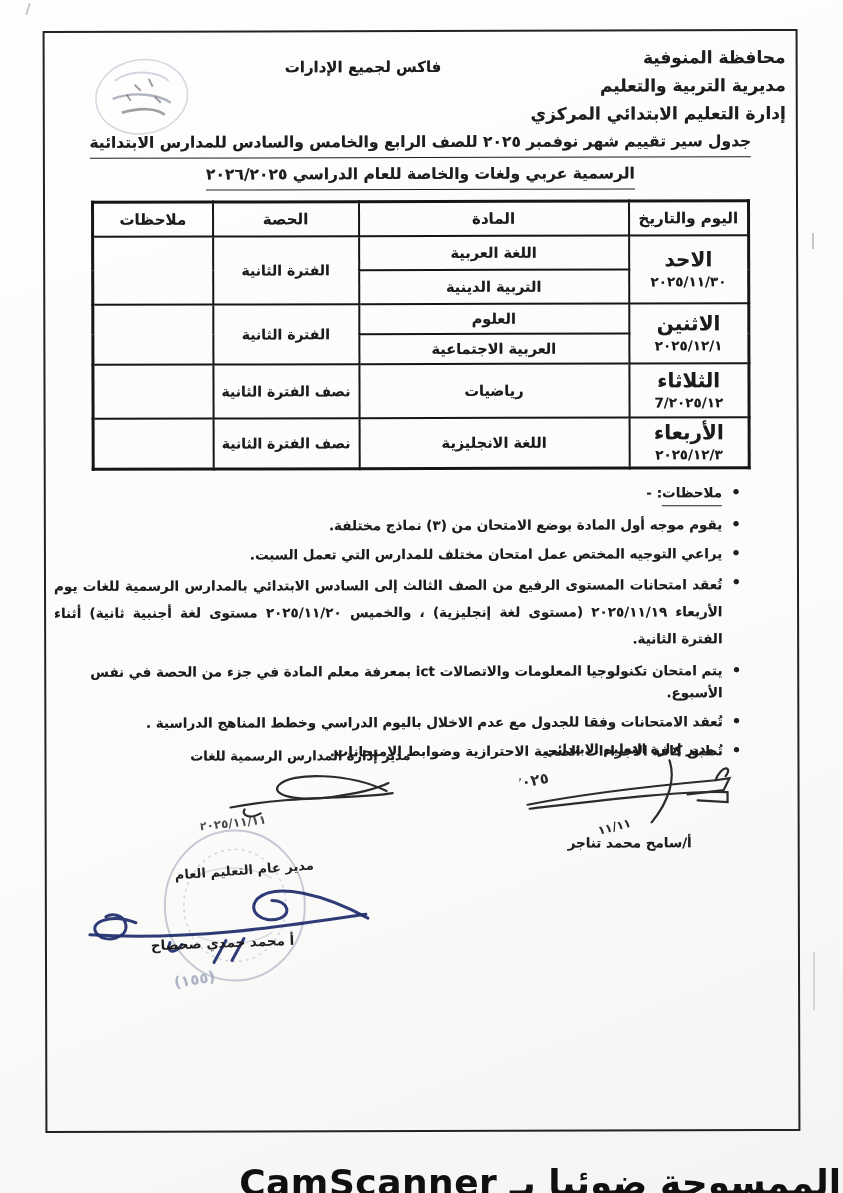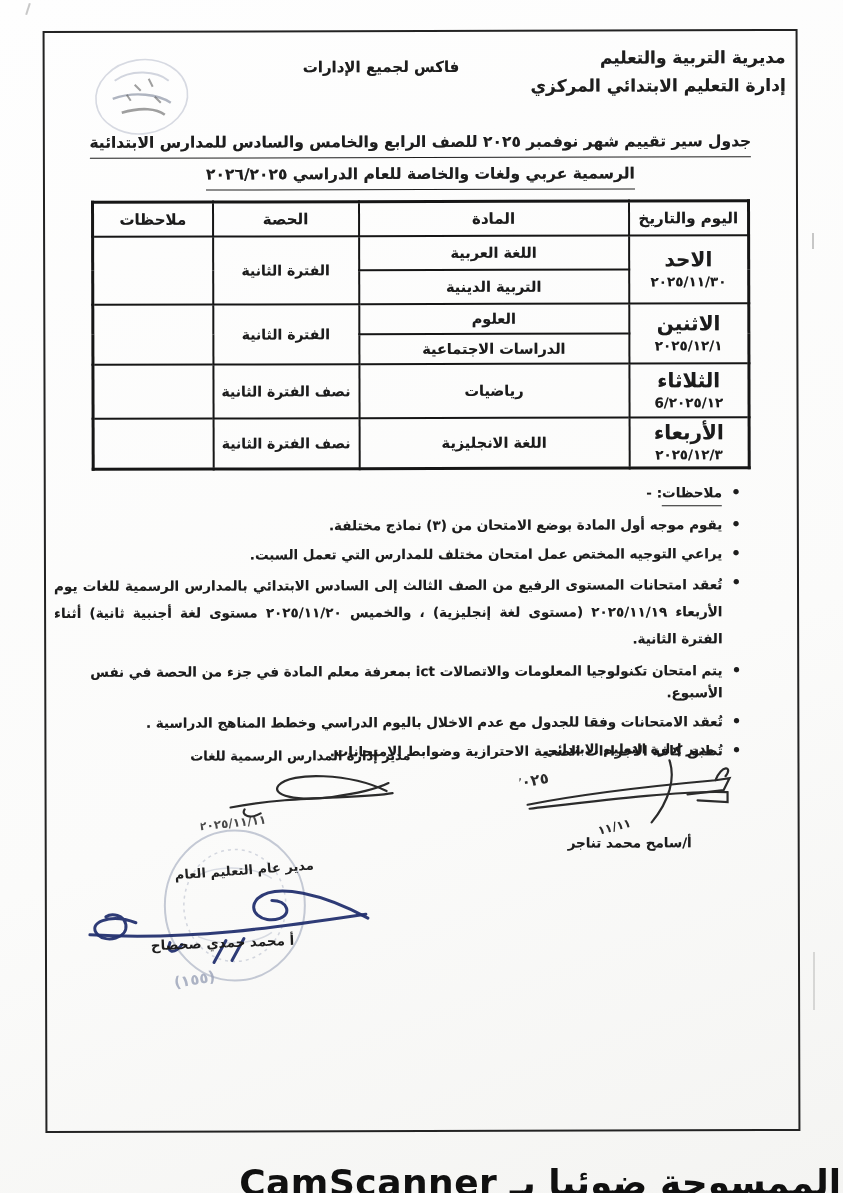--- a/index.html
+++ b/index.html
@@ -17,21 +17,21 @@
   
   .doc-frame{
     position:absolute;left:44px;top:30px;width:751px;height:1098px;
     border:2px solid #232323;transform:rotate(-0.15deg);
     background:transparent;
   }
   .txt{color:#1e1e1e;text-shadow:0 0 .4px rgba(0,0,0,.45);}
   
   .org-block{position:absolute;top:12px;right:10px;text-align:right;direction:rtl;
     font-size:17px;font-weight:700;line-height:28px;}
-  .fax{position:absolute;top:26px;left:258px;direction:rtl;font-size:15px;font-weight:700;}
+  .fax{position:absolute;top:26px;left:240px;direction:rtl;font-size:15px;font-weight:700;}
   .stamp-top{position:absolute;left:42px;top:18px;width:110px;height:92px;opacity:.85;}
   
   .title-block{position:absolute;top:97px;left:0;right:0;text-align:center;direction:rtl;
     font-size:15.5px;font-weight:700;line-height:26px;}
   .u{display:inline-block;border-bottom:1.6px solid #1e1e1e;padding-bottom:2px;}
   .title-block .line{margin-bottom:3px;}
   
   table.sched{position:absolute;left:46px;top:168px;border-collapse:collapse;
     table-layout:fixed;direction:rtl;font-weight:700;}
   table.sched{border:3px solid #161616;}
@@ -91,20 +91,21 @@
 
     <svg class="stamp-top" viewBox="0 0 110 92">
       <ellipse cx="55" cy="46" rx="46" ry="37" class="faded" stroke-width="1.6" opacity=".45" transform="rotate(-8 55 46)"></ellipse>
       <path d="M28 30 C44 18 70 20 82 30" class="faded" stroke-width="2" opacity=".5"></path>
       <path d="M26 48 C48 40 72 44 84 52" stroke="#55607a" fill="none" stroke-width="2.4" opacity=".55"></path>
       <path d="M35 62 C55 56 70 58 78 64" stroke="#444" fill="none" stroke-width="2.6" opacity=".6"></path>
       <path d="M48 34 L54 40 M62 28 L66 36 M40 44 L44 50 M68 46 L74 52" stroke="#333" fill="none" stroke-width="2" opacity=".55"></path>
     </svg>
 
     <div class="org-block txt">
+      <div>محافظة المنوفية</div>
       <div>مديرية التربية والتعليم</div>
       <div>إدارة التعليم الابتدائي المركزي</div>
     </div>
     <div class="fax txt">فاكس لجميع الإدارات</div>
 
     <div class="title-block txt">
       <div class="line"><span class="u">جدول سير تقييم شهر نوفمبر ٢٠٢٥ للصف الرابع والخامس والسادس للمدارس الابتدائية</span></div>
       <div class="line"><span class="u">الرسمية عربي ولغات والخاصة للعام الدراسي ٢٠٢٦/٢٠٢٥</span></div>
     </div>
 
@@ -139,27 +140,27 @@
       <tr class="h30">
         <td rowspan="2">
           <div class="dname">الاثنين</div>
           <div class="ddate">٢٠٢٥/١٢/١</div>
         </td>
         <td class="subj split">العلوم</td>
         <td rowspan="2" class="time-cell">الفترة الثانية</td>
         <td rowspan="2"></td>
       </tr>
       <tr class="h30">
-        <td class="subj sub2">الدراسات الاجتماعية</td>
+        <td class="subj sub2">العربية الاجتماعية</td>
       </tr>
 
       <tr class="h54">
         <td>
           <div class="dname">الثلاثاء</div>
-          <div class="ddate">٢٠٢٥/١٢/6</div>
+          <div class="ddate">٢٠٢٥/١٢/7</div>
         </td>
         <td class="subj">رياضيات</td>
         <td class="time-cell">نصف الفترة الثانية</td>
         <td></td>
       </tr>
 
       <tr class="h50">
         <td>
           <div class="dname">الأربعاء</div>
           <div class="ddate">٢٠٢٥/١٢/٣</div>

